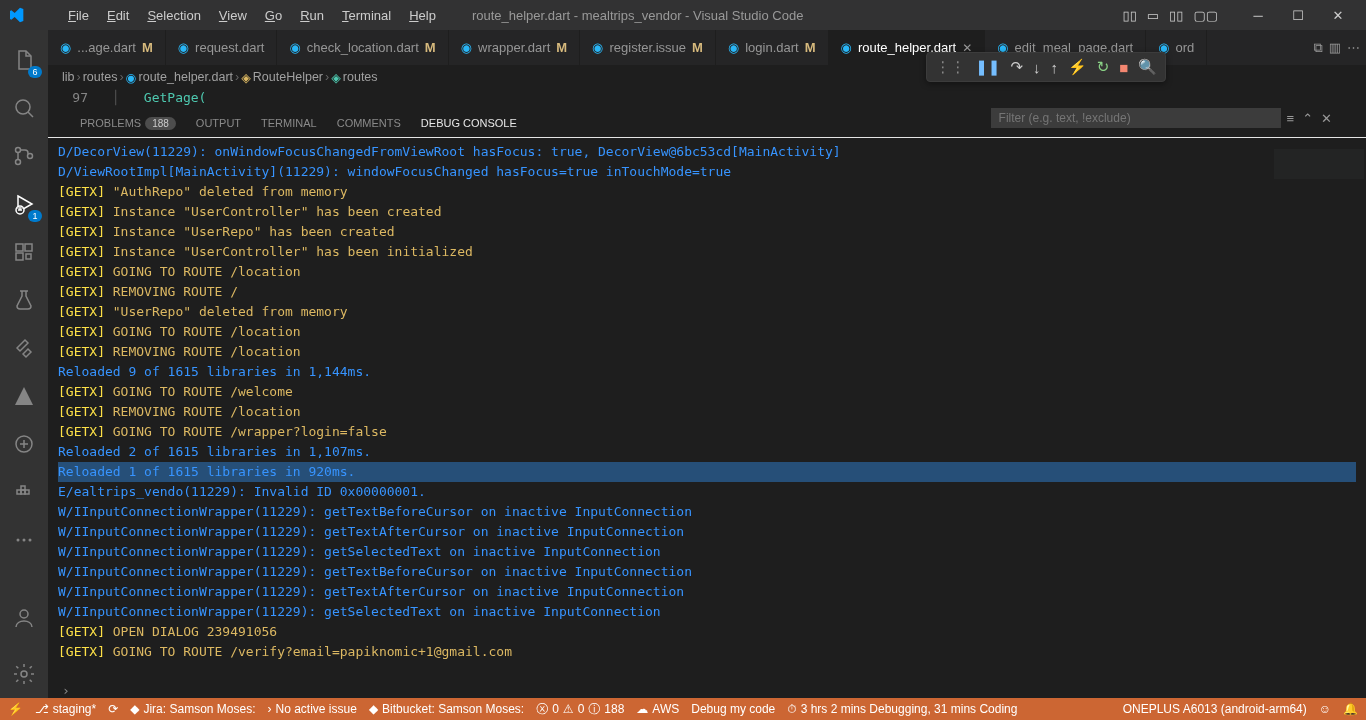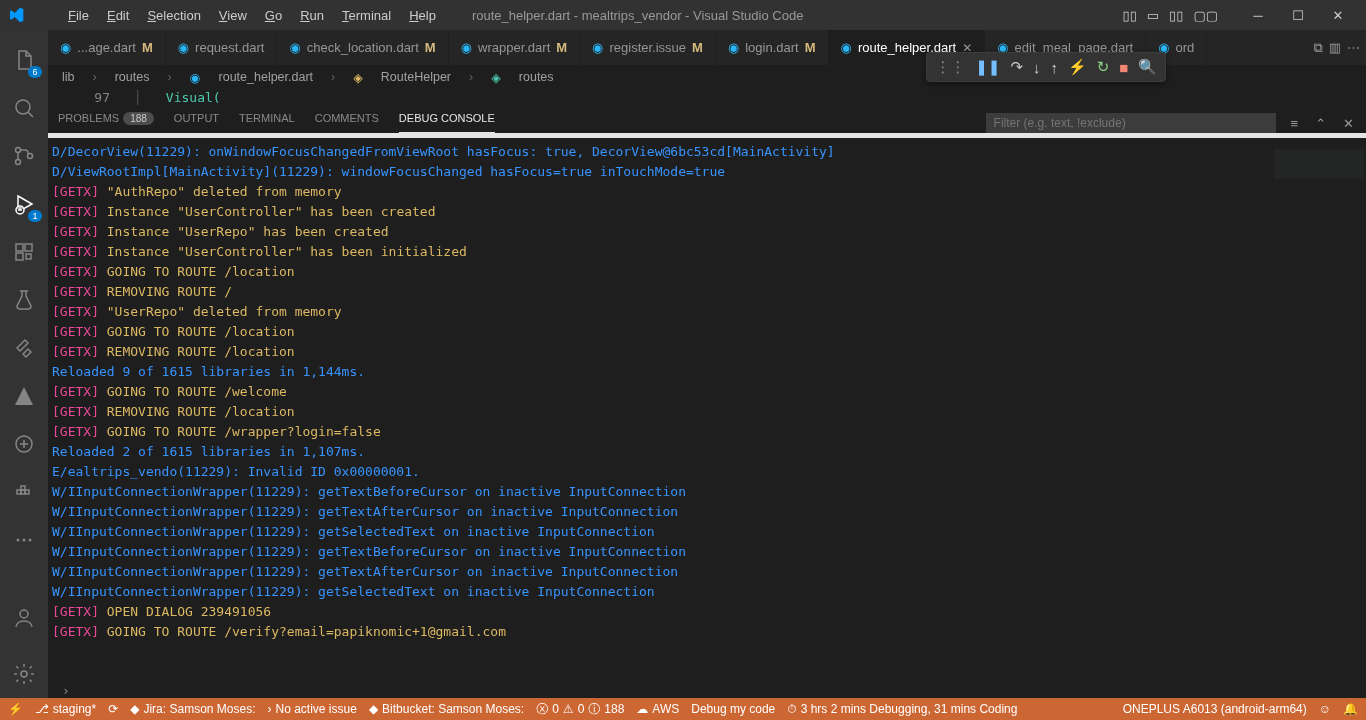--- a/index.html
+++ b/index.html
@@ -22,38 +22,38 @@
 .activitybar .badge { position: absolute; bottom: 6px; right: 6px; background: #007acc; color: #fff; border-radius: 10px; font-size: 9px; padding: 1px 4px; min-width:14px; text-align:center;}
 .activitybar .bottom { margin-top: auto; margin-bottom: 8px; }
 .editor { flex: 1; display: flex; flex-direction: column; background: #1e1e1e; }
 .tabs { height: 35px; background: #252526; display: flex; align-items: stretch; overflow: hidden; }
 .tab { display: flex; align-items: center; padding: 0 12px; gap: 6px; color: #969696; border-right: 1px solid #1e1e1e; cursor: pointer; white-space: nowrap; }
 .tab.active { background: #1e1e1e; color: #fff; }
 .tab .mod { color: #d7ba7d; font-weight: bold; }
 .tab .dart-icon { color: #29b6f6; }
 .tab .close-icon { color: #999; font-size: 12px; }
 .tabs .tab-actions { margin-left: auto; display: flex; align-items: center; padding: 0 6px; gap: 6px; color: #999; }
-.breadcrumb { height: 24px; display: flex; align-items: center; padding: 0 14px; gap: 18px; color: #a0a0a0; font-size: 12.5px; background: #1e1e1e; }
+.breadcrumb { height: 24px; display: flex; align-items: center; padding: 0 14px; gap: 2px; color: #a0a0a0; font-size: 12.5px; background: #1e1e1e; }
 .breadcrumb .sep { color: #666; }
 .breadcrumb .sym-icon { color: #dcb862; }
 .breadcrumb .field-icon { color: #4ec9b0; }
-.code-line { height: 18px; background: #1e1e1e; display: flex; padding-left: 22px; font-family: Consolas, monospace; font-size: 13px; color: #555; align-items: center; gap: 24px; border-bottom: 1px solid #1e1e1e;}
+.code-line { height: 18px; background: #1e1e1e; display: flex; padding-left: 0; font-family: Consolas, monospace; font-size: 13px; color: #555; align-items: center; gap: 24px; border-bottom: 1px solid #1e1e1e;}
 .code-line .ln { width: 40px; text-align: right; color: #858585; }
 .code-line .code { color: #4ec9b0; }
 .panel { flex: 1; display: flex; flex-direction: column; background: #1e1e1e; border-top: 1px solid #1e1e1e; position: relative; }
-.panel-tabs { height: 30px; display: flex; align-items: flex-end; padding: 0 10px; gap: 20px; border-bottom: 5px solid #e5e5e5; }
+.panel-tabs { height: 30px; display: flex; align-items: flex-start; padding: 0 32px; gap: 20px; border-bottom: 1px solid #e5e5e5; }
 .panel-tabs .ptab { color: #8a8a8a; font-size: 11px; cursor: pointer; height: 30px; display: flex; align-items: center; }
 .panel-tabs .ptab.active { color: #e7e7e7; border-bottom: 1px solid #e7e7e7; }
 .panel-tabs .badge2 { background: #4d4d4d; color: #ccc; border-radius: 10px; font-size: 10px; padding: 1px 7px; margin-left: 4px; }
-.panel-tabs .right { margin-left: auto; display: flex; align-items: center; gap: 13px; margin-top: 15px; }
+.panel-tabs .right { margin-left: auto; display: flex; align-items: center; gap: 4px; }
 .panel-tabs input { background: #3c3c3c; border: none; color: #ccc; padding: 3px 8px; width: 290px; font-size: 12px; outline: none; }
 .panel-tabs .picon { color: #999; cursor: pointer; padding: 2px; }
-.console { flex: 1; overflow: auto; padding: 4px 4px 10px; font-family: Consolas, monospace; font-size: 13px; line-height: 20px; }
+.console { flex: 1; overflow: auto; padding: 4px 10px 10px; font-family: Consolas, monospace; font-size: 13px; line-height: 20px; }
 .console .l-blue { color: #3794ff; }
-.console .l-tag { color: #ec4899; }
+.console .l-tag { color: #fde047; }
 .console .l-msg { color: #dcb862; }
 .console .highlight { background: #264f78; display: block; padding: 0; }
 .debug-toolbar { position: absolute; top: -56px; right: 200px; background: #333; border: 1px solid #3c3c3c; border-radius: 4px; padding: 3px 6px; display: flex; gap: 6px; align-items: center; font-size: 15px; box-shadow: 0 2px 6px rgba(0,0,0,0.4); z-index: 10; }
 .debug-toolbar span { cursor: pointer; padding: 2px; color: #ccc; }
 .debug-toolbar .pause { color: #75beff; }
 .debug-toolbar .hot { color: #f28b25; }
 .debug-toolbar .restart { color: #89d185; }
 .debug-toolbar .stop { color: #f48771; }
 .minimap { position: absolute; right: 2px; top: 41px; width: 90px; height: 30px; background: #2a2d2e; opacity: 0.4; }
 .statusbar { height: 22px; background: #cc6633; display: flex; align-items: center; color: #fff; font-size: 12px; padding: 0 8px; gap: 12px; }
@@ -247,21 +247,21 @@
       <span class="sep">›</span>
       <span class="sym-icon">◈</span>
       <span>RouteHelper</span>
       <span class="sep">›</span>
       <span class="field-icon">◈</span>
       <span>routes</span>
     </div>
     <div class="code-line">
       <span class="ln">97</span>
       <span>│</span>
-      <span class="code">Visual(</span>
+      <span class="code">GetPage(</span>
     </div>
 
     <div class="panel">
       <div class="debug-toolbar">
         <span style="color:#888;">⋮⋮</span>
         <span class="pause">❚❚</span>
         <span>↷</span>
         <span>↓</span>
         <span>↑</span>
         <span class="hot">⚡</span>
@@ -296,20 +296,21 @@
           <div><span class="l-tag">[GETX]</span> <span class="l-msg">GOING TO ROUTE /location</span></div>
           <div><span class="l-tag">[GETX]</span> <span class="l-msg">REMOVING ROUTE /</span></div>
           <div><span class="l-tag">[GETX]</span> <span class="l-msg">"UserRepo" deleted from memory</span></div>
           <div><span class="l-tag">[GETX]</span> <span class="l-msg">GOING TO ROUTE /location</span></div>
           <div><span class="l-tag">[GETX]</span> <span class="l-msg">REMOVING ROUTE /location</span></div>
           <div><span class="l-blue">Reloaded 9 of 1615 libraries in 1,144ms.</span></div>
           <div><span class="l-tag">[GETX]</span> <span class="l-msg">GOING TO ROUTE /welcome</span></div>
           <div><span class="l-tag">[GETX]</span> <span class="l-msg">REMOVING ROUTE /location</span></div>
           <div><span class="l-tag">[GETX]</span> <span class="l-msg">GOING TO ROUTE /wrapper?login=false</span></div>
           <div><span class="l-blue">Reloaded 2 of 1615 libraries in 1,107ms.</span></div>
+          <div class="highlight"><span class="l-blue">Reloaded 1 of 1615 libraries in 920ms.</span></div>
           <div><span class="l-blue">E/ealtrips_vendo(11229): Invalid ID 0x00000001.</span></div>
           <div><span class="l-blue">W/IInputConnectionWrapper(11229): getTextBeforeCursor on inactive InputConnection</span></div>
           <div><span class="l-blue">W/IInputConnectionWrapper(11229): getTextAfterCursor on inactive InputConnection</span></div>
           <div><span class="l-blue">W/IInputConnectionWrapper(11229): getSelectedText on inactive InputConnection</span></div>
           <div><span class="l-blue">W/IInputConnectionWrapper(11229): getTextBeforeCursor on inactive InputConnection</span></div>
           <div><span class="l-blue">W/IInputConnectionWrapper(11229): getTextAfterCursor on inactive InputConnection</span></div>
           <div><span class="l-blue">W/IInputConnectionWrapper(11229): getSelectedText on inactive InputConnection</span></div>
           <div><span class="l-tag">[GETX]</span> <span class="l-msg">OPEN DIALOG 239491056</span></div>
           <div><span class="l-tag">[GETX]</span> <span class="l-msg">GOING TO ROUTE /verify?email=papiknomic+1@gmail.com</span></div>
         </div>

